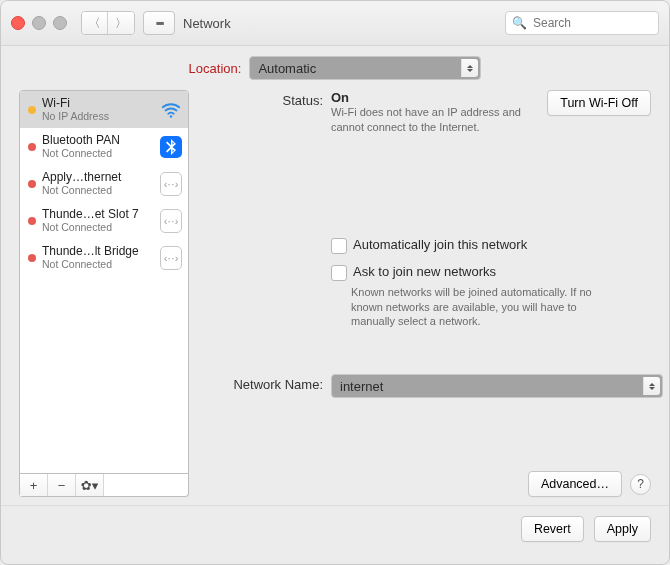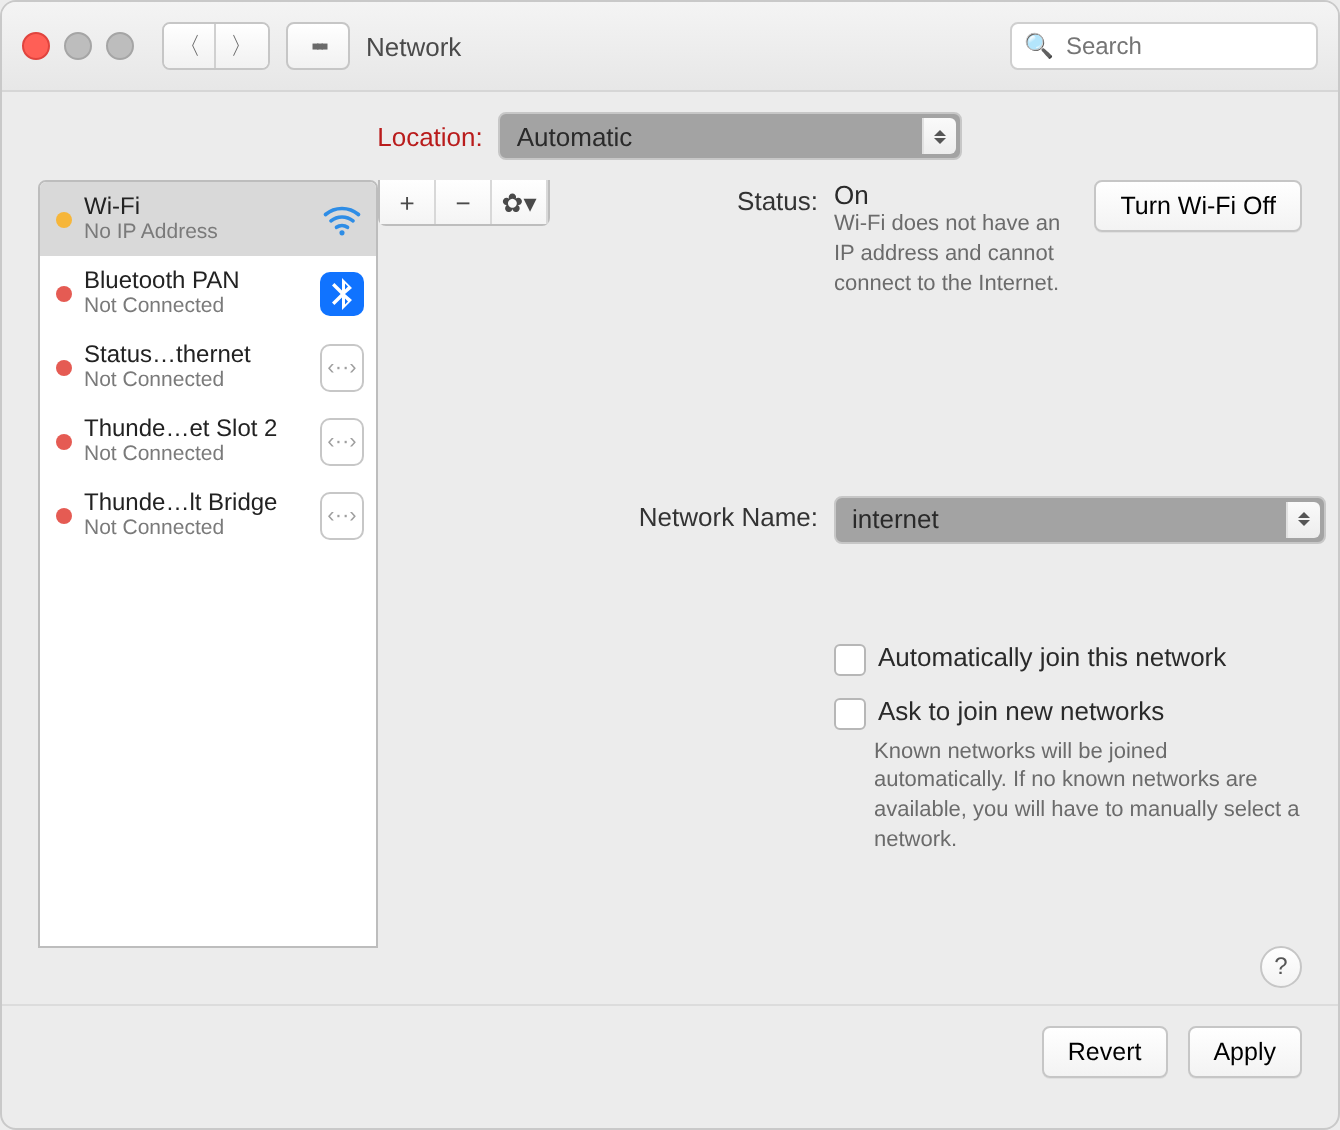--- a/index.html
+++ b/index.html
@@ -19,42 +19,42 @@
   .search{width:140px;height:22px;border:1px solid #cfcfcf;border-radius:4px;background:#ffffff;display:flex;align-items:center;padding:0 6px;gap:4px;}
   .search input{border:0;outline:0;font-size:12px;flex:1;background:transparent;color:#555;}
   .search .mag{color:#8a8a8a;font-size:12px;}
   .location-row{display:flex;align-items:center;justify-content:center;gap:8px;height:44px;}
   .label{color:#b91c1c;text-align:right;}
   .select{height:22px;border:1px solid #c7c7c7;border-radius:4px;background:#a3a3a3;display:flex;align-items:center;justify-content:space-between;padding:0 2px 0 8px;font-size:13px;}
   .select .chev{width:16px;height:18px;border-left:1px solid #e1e1e1;display:flex;flex-direction:column;align-items:center;justify-content:center;background:linear-gradient(#fafafa,#ededed);border-radius:0 3px 3px 0;}
   .select .chev::before{content:"";border-left:3px solid transparent;border-right:3px solid transparent;border-bottom:3.5px solid #555;margin-bottom:1px;}
   .select .chev::after{content:"";border-left:3px solid transparent;border-right:3px solid transparent;border-top:3.5px solid #555;}
   .body{display:flex;padding:0 18px 8px 18px;gap:14px;}
-  .sidebar-wrap{display:flex;flex-direction:row;}
+  .sidebar-wrap{display:flex;flex-direction:column;}
   .sidebar{width:168px;height:382px;border:1px solid #bdbdbd;border-radius:4px 4px 0 0;background:#ffffff;overflow:hidden;}
   .sb-item{display:flex;align-items:center;height:37px;padding:0 6px 0 8px;border-bottom:0px;gap:6px;}
   .sb-item.sel{background:#d9d9d9;}
   .status-dot{width:8px;height:8px;border-radius:50%;flex:0 0 auto;}
   .status-yellow{background:#f6b63a;}
   .status-red{background:#e55b53;}
   .sb-text{flex:1;display:flex;flex-direction:column;line-height:1.15;overflow:hidden;}
   .sb-name{font-size:12px;color:#222;white-space:nowrap;overflow:hidden;text-overflow:ellipsis;}
   .sb-sub{font-size:10.5px;color:#7a7a7a;}
   .sb-icon{width:22px;height:22px;display:flex;align-items:center;justify-content:center;}
   .ic-wifi svg{width:22px;height:22px;}
   .ic-bt{width:22px;height:22px;border-radius:5px;background:#1073ff;display:flex;align-items:center;justify-content:center;}
   .ic-tb{width:22px;height:22px;border-radius:5px;border:1px solid #c7c7c7;display:flex;align-items:center;justify-content:center;color:#9e9e9e;font-size:11px;}
   .sidebar-tools{display:flex;border:1px solid #bdbdbd;border-top:0;border-radius:0 0 4px 4px;background:#ffffff;height:22px;}
   .sidebar-tools button{width:28px;background:linear-gradient(#ffffff,#f4f4f4);border:0;border-right:1px solid #d8d8d8;display:flex;align-items:center;justify-content:center;font-size:13px;color:#4a4a4a;}
   .sidebar-tools .rest{flex:1;}
   .detail{flex:1;display:flex;flex-direction:column;gap:39px;}
   .form-row{display:flex;align-items:flex-start;margin-bottom:6px;}
   .form-row .lbl{width:120px;text-align:right;padding-right:8px;padding-top:3px;color:#333;}
   .form-row .val{flex:1;}
-  .status-on{font-weight:400;}
+  .status-on{font-weight:700;}
   .hint{font-size:11px;color:#6b6b6b;line-height:1.35;margin-top:0;}
   .btn{height:24px;border:1px solid #c6c6c6;border-radius:4px;background:linear-gradient(#ffffff,#f3f3f3);padding:12px 12px;font-size:12.5px;display:inline-flex;align-items:center;box-shadow:0 0.5px 0 rgba(0,0,0,0.05);}
   .check-row{display:flex;align-items:flex-start;gap:6px;margin:4px 0;}
   .checkbox{width:14px;height:14px;border:1px solid #b7b7b7;border-radius:3px;background:#fff;display:inline-flex;align-items:center;justify-content:center;font-size:11px;color:#555;flex:0 0 auto;margin-top:1px;}
   .checkbox.checked{background:linear-gradient(#fafafa,#eaeaea);}
   .checkbox.checked::after{content:"✓";font-size:11px;color:#3a3a3a;}
   .footer{display:flex;justify-content:flex-end;align-items:center;gap:10px;padding:10px 18px 14px;border-top:1px solid #dcdcdc;}
   .help-btn{width:21px;height:21px;border:1px solid #c6c6c6;border-radius:50%;background:linear-gradient(#ffffff,#f3f3f3);font-size:12px;color:#555;display:flex;align-items:center;justify-content:center;}
   .spacer{flex:1;}
   .menubar-row{display:flex;align-items:center;margin-top:auto;gap:8px;}
@@ -126,32 +126,32 @@
                 <svg width="12" height="16" viewBox="0 0 12 16">
                   <path fill="#fff" d="M6 0v6.3L2.2 2.5 1 3.7 5.3 8 1 12.3l1.2 1.2L6 9.7V16l5-5-3.5-3L11 5 6 0zm1.5 2.8L9 4.3 7.5 5.8V2.8zm0 7.4L9 11.7l-1.5 1.5v-3z"></path>
                 </svg>
               </span>
           </span>
         </div>
 
         <div class="sb-item">
           <span class="status-dot status-red"></span>
           <div class="sb-text">
-            <span class="sb-name">Status…thernet</span>
+            <span class="sb-name">Apply…thernet</span>
             <span class="sb-sub">Not Connected</span>
           </div>
           <span class="sb-icon">
               <span class="ic-tb">‹··›</span>
             </span>
         </div>
 
         <div class="sb-item">
           <span class="status-dot status-red"></span>
           <div class="sb-text">
-            <span class="sb-name">Thunde…et Slot 2</span>
+            <span class="sb-name">Thunde…et Slot 7</span>
             <span class="sb-sub">Not Connected</span>
           </div>
           <span class="sb-icon">
               <span class="ic-tb">‹··›</span>
             </span>
         </div>
 
         <div class="sb-item">
           <span class="status-dot status-red"></span>
           <div class="sb-text">
@@ -181,46 +181,47 @@
             <div class="status-on">On</div>
             <div class="hint">Wi-Fi does not have an IP address and cannot connect to the Internet.</div>
           </div>
           <button class="btn">Turn Wi-Fi Off</button>
         </div>
       </div>
 
       <div style="height:14px"></div>
 
       <div class="form-row">
+        <div class="lbl"></div>
+        <div class="val">
+          <div class="check-row">
+            <span class="checkbox"></span>
+            <span>Automatically join this network</span>
+          </div>
+          <div class="check-row" style="margin-top:10px">
+            <span class="checkbox"></span>
+            <span>Ask to join new networks</span>
+          </div>
+          <div class="hint" style="padding-left:20px;max-width:270px">Known networks will be joined automatically. If no known networks are available, you will have to manually select a network.</div>
+        </div>
+      </div>
+
+      <div class="form-row">
         <div class="lbl">Network Name:</div>
         <div class="val">
           <div class="select" style="width:100%;height:22px">
             <span>internet</span>
             <span class="chev"></span>
           </div>
         </div>
       </div>
 
-      <div class="form-row">
-        <div class="lbl"></div>
-        <div class="val">
-          <div class="check-row">
-            <span class="checkbox"></span>
-            <span>Automatically join this network</span>
-          </div>
-          <div class="check-row" style="margin-top:10px">
-            <span class="checkbox"></span>
-            <span>Ask to join new networks</span>
-          </div>
-          <div class="hint" style="padding-left:20px;max-width:270px">Known networks will be joined automatically. If no known networks are available, you will have to manually select a network.</div>
-        </div>
-      </div>
-
       <div class="menubar-row">
         <div class="spacer"></div>
+        <button class="btn">Advanced…</button>
         <button class="help-btn">?</button>
       </div>
 
     </div>
   </div>
 
   <div class="footer">
     <button class="btn">Revert</button>
     <button class="btn">Apply</button>
   </div>

